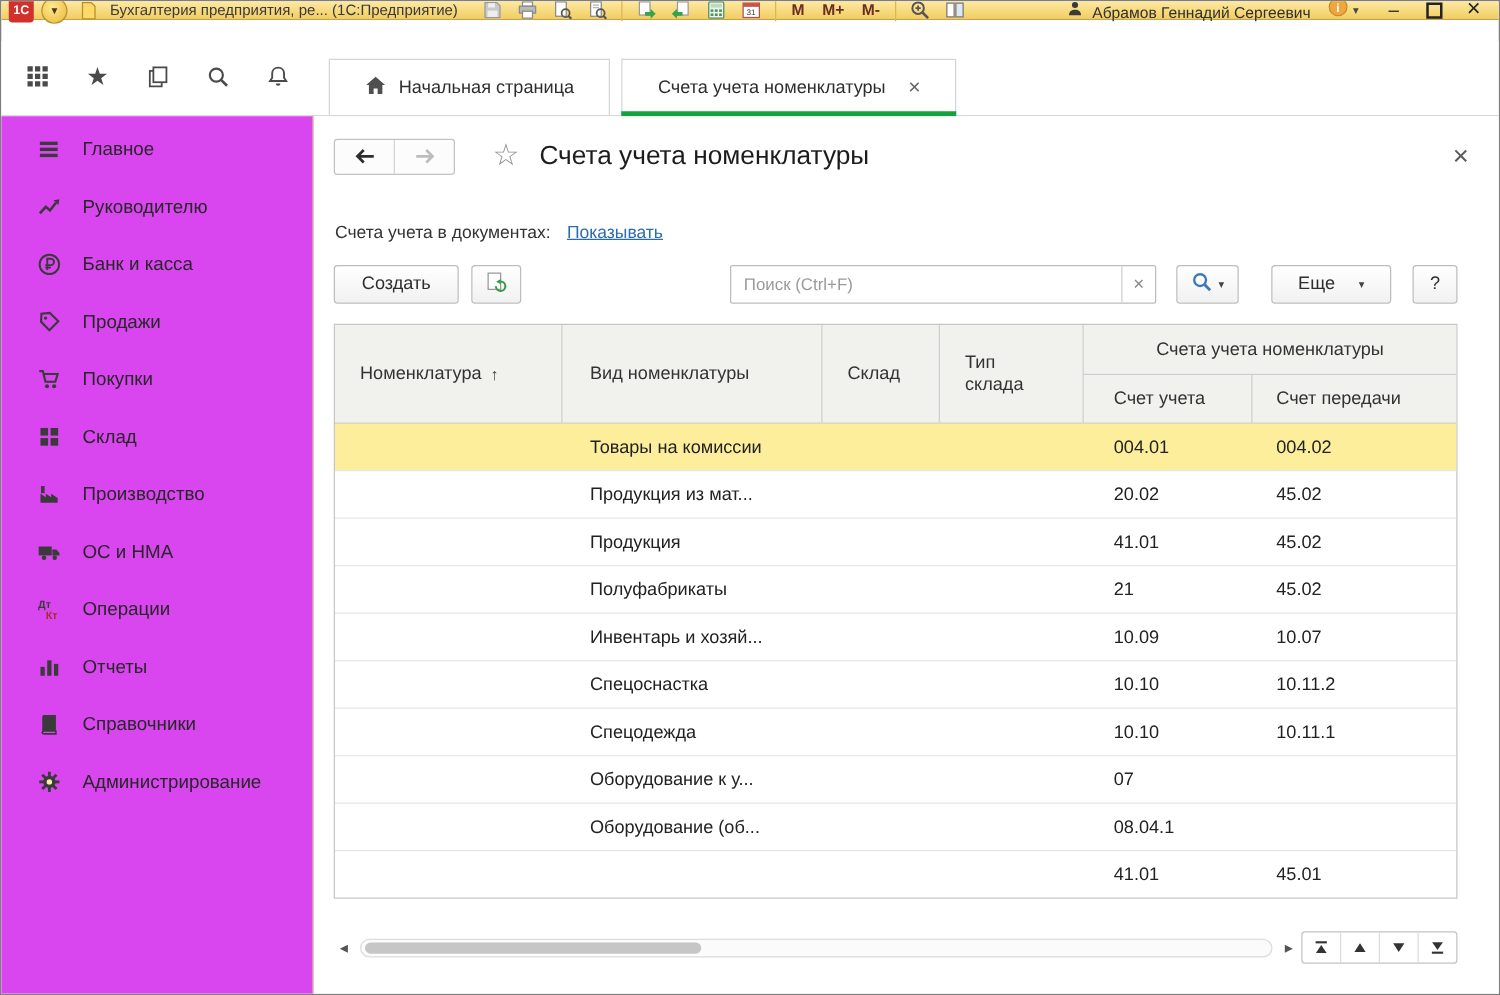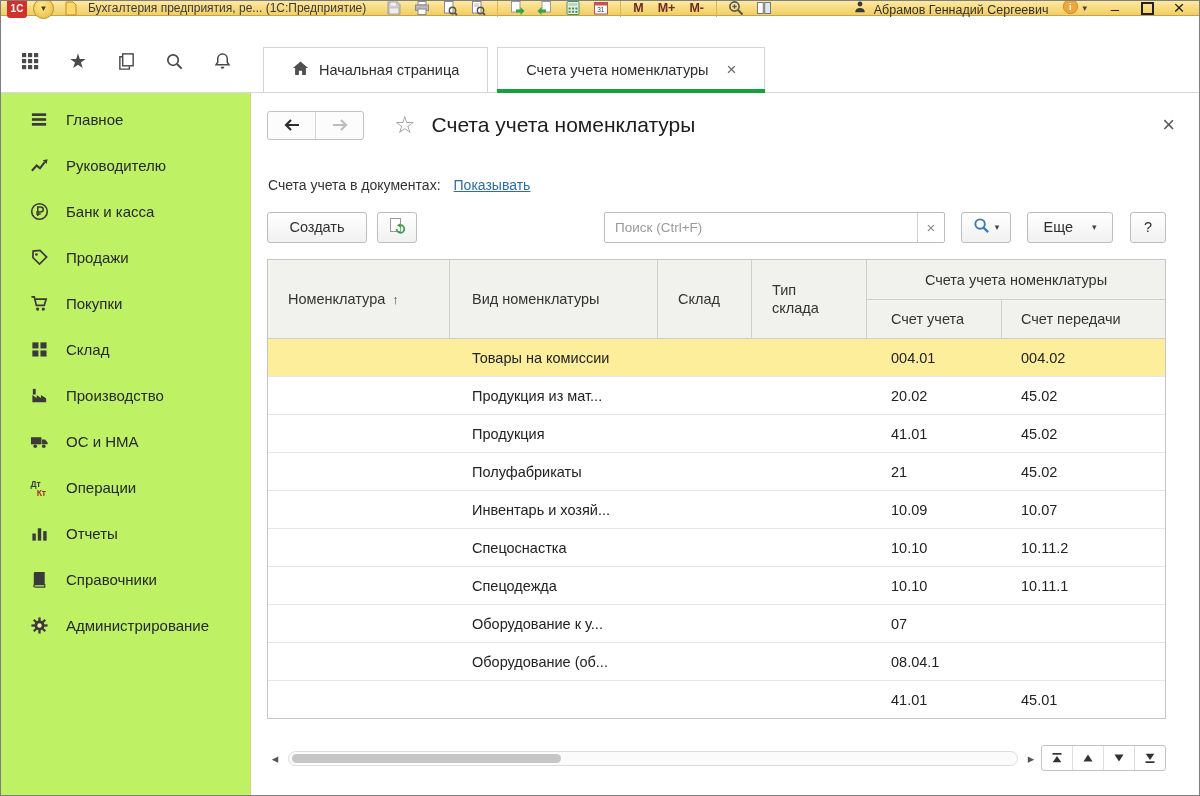--- a/index.html
+++ b/index.html
@@ -23,21 +23,21 @@
   
   .tabbar{position:absolute;left:0;top:32px;right:0;height:60px;background:#fff;border-bottom:1px solid #d8d8d8;box-sizing:border-box}
   .quickicons{position:absolute;left:18px;top:17px;display:flex;align-items:center;gap:26px}
   .qico{width:22px;height:22px;display:flex;align-items:center;justify-content:center;color:#4a4a4a}
   .tabs{position:absolute;left:262px;bottom:-1px;display:flex;align-items:flex-end;gap:9px}
   .tab{position:relative;display:flex;align-items:center;gap:10px;padding:0 28px;height:46px;background:#fff;border:1px solid #d5d5d5;font-size:14.5px;color:#2e2e2e;box-sizing:border-box;white-space:nowrap}
   .tab.active::after{content:"";position:absolute;left:-1px;right:-1px;bottom:-1px;height:4px;background:#12a33c}
   .tclose{color:#666;font-size:17px;margin-left:8px}
 
   
-  .sidebar{position:absolute;left:0;top:92px;width:250px;bottom:0;background:#bef264;border-right:1px solid #ddd08a;box-sizing:border-box;padding-top:3px}
+  .sidebar{position:absolute;left:0;top:92px;width:250px;bottom:0;background:#d946ef;border-right:1px solid #ddd08a;box-sizing:border-box;padding-top:3px}
   .side-item{height:46px;display:flex;align-items:center;padding-left:28px;gap:17px;font-size:15px;color:#272727;cursor:default}
   .side-item .icon{width:20px;height:20px;display:flex;align-items:center;justify-content:center;flex:none}
 
   
   .main{position:absolute;left:250px;top:92px;width:950px;bottom:0;background:#fff}
   .nav-row{position:absolute;top:16px;left:16px;right:26px;height:32px;display:flex;align-items:center}
   .histbtns{display:flex;border:1px solid #c2c2c2;border-radius:3px;overflow:hidden;background:#fcfcfc}
   .histbtn{width:47px;height:27px;display:flex;align-items:center;justify-content:center}
   .histbtn + .histbtn{border-left:1px solid #d4d4d4}
   .favstar{font-size:24px;color:#8f8f8f;margin-left:30px;line-height:1}
@@ -48,21 +48,21 @@
 
   .toolbar{position:absolute;top:118px;left:16px;width:899px;height:32px;display:flex;align-items:center}
   .btn{height:31px;border:1px solid #bdbdbd;border-radius:3px;background:linear-gradient(#ffffff,#f1f1f1);font-size:14px;color:#2e2e2e;display:flex;align-items:center;justify-content:center;font-family:inherit;box-sizing:border-box;padding:0;cursor:default}
   .createbtn{width:100px;font-size:14.5px}
   .iconbtn{width:40px;margin-left:10px}
   .searchbox{margin-left:auto;width:341px;height:31px;border:1px solid #bdbdbd;border-radius:2px;position:relative;background:#fff;box-sizing:border-box}
   .searchbox input{position:absolute;left:0;top:0;width:100%;height:100%;border:none;outline:none;padding:0 34px 0 10px;font-size:13.5px;color:#333;background:transparent;font-family:inherit;box-sizing:border-box}
   .searchbox input::placeholder{color:#9a9a9a}
   .sclear{position:absolute;right:0;top:0;width:27px;height:100%;border-left:1px solid #cfcfcf;display:flex;align-items:center;justify-content:center;color:#888;font-size:15px;box-sizing:border-box}
   .searchbtn{width:50px;margin-left:16px;gap:5px}
-  .morebtn{width:86px;margin-left:16px;gap:19px;font-size:14.5px}
+  .morebtn{width:96px;margin-left:26px;gap:19px;font-size:14.5px}
   .helpbtn{width:36px;margin-left:17px;font-size:14.5px}
   .caret{font-size:9px;color:#444}
 
   
   .table{position:absolute;top:166px;left:16px;width:899px;border:1px solid #c6c6c6;box-sizing:border-box;font-size:14.5px;color:#222;background:#fff}
   .thead{display:grid;grid-template-columns:182px 208px 94px 115px 135px 163px;grid-template-rows:40px 38px;background:#f1f1ee}
   .th{border-right:1px solid #cfcfcf;display:flex;align-items:center;padding-left:20px;box-sizing:border-box;color:#333}
   .th-nom{grid-column:1;grid-row:1/3;gap:7px}
   .th-kind{grid-column:2;grid-row:1/3;padding-left:22px}
   .th-wh{grid-column:3;grid-row:1/3}

